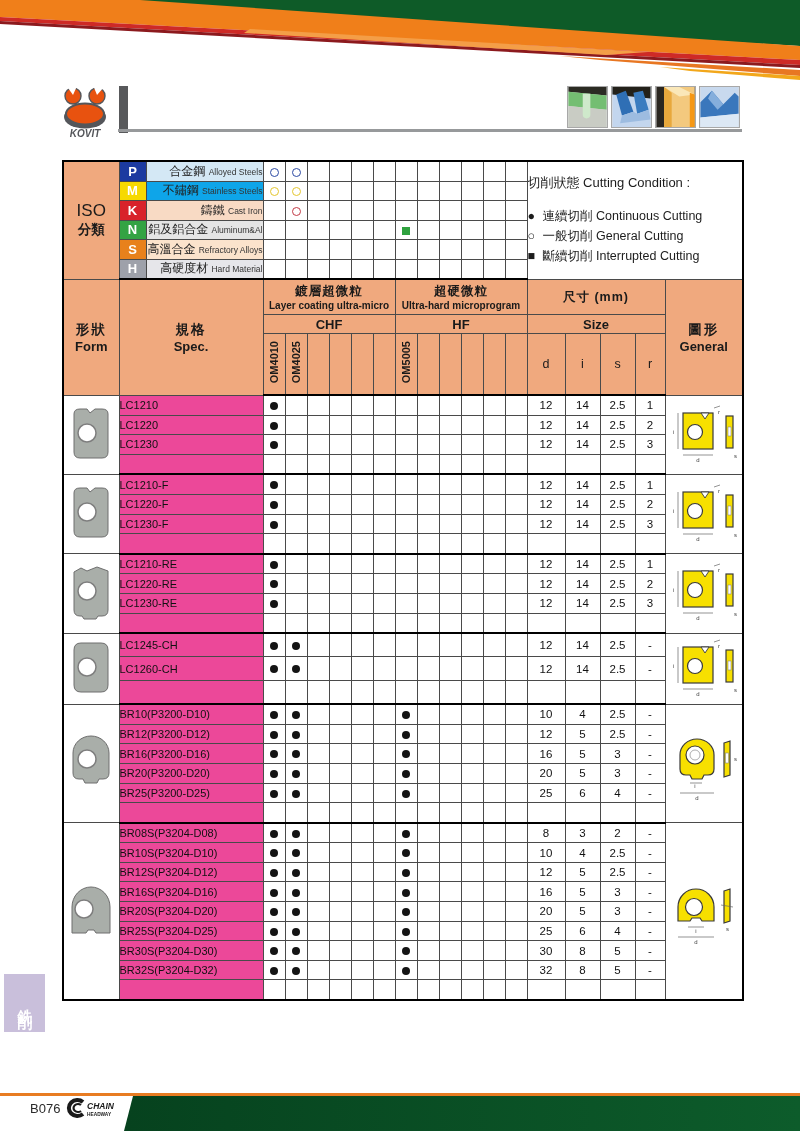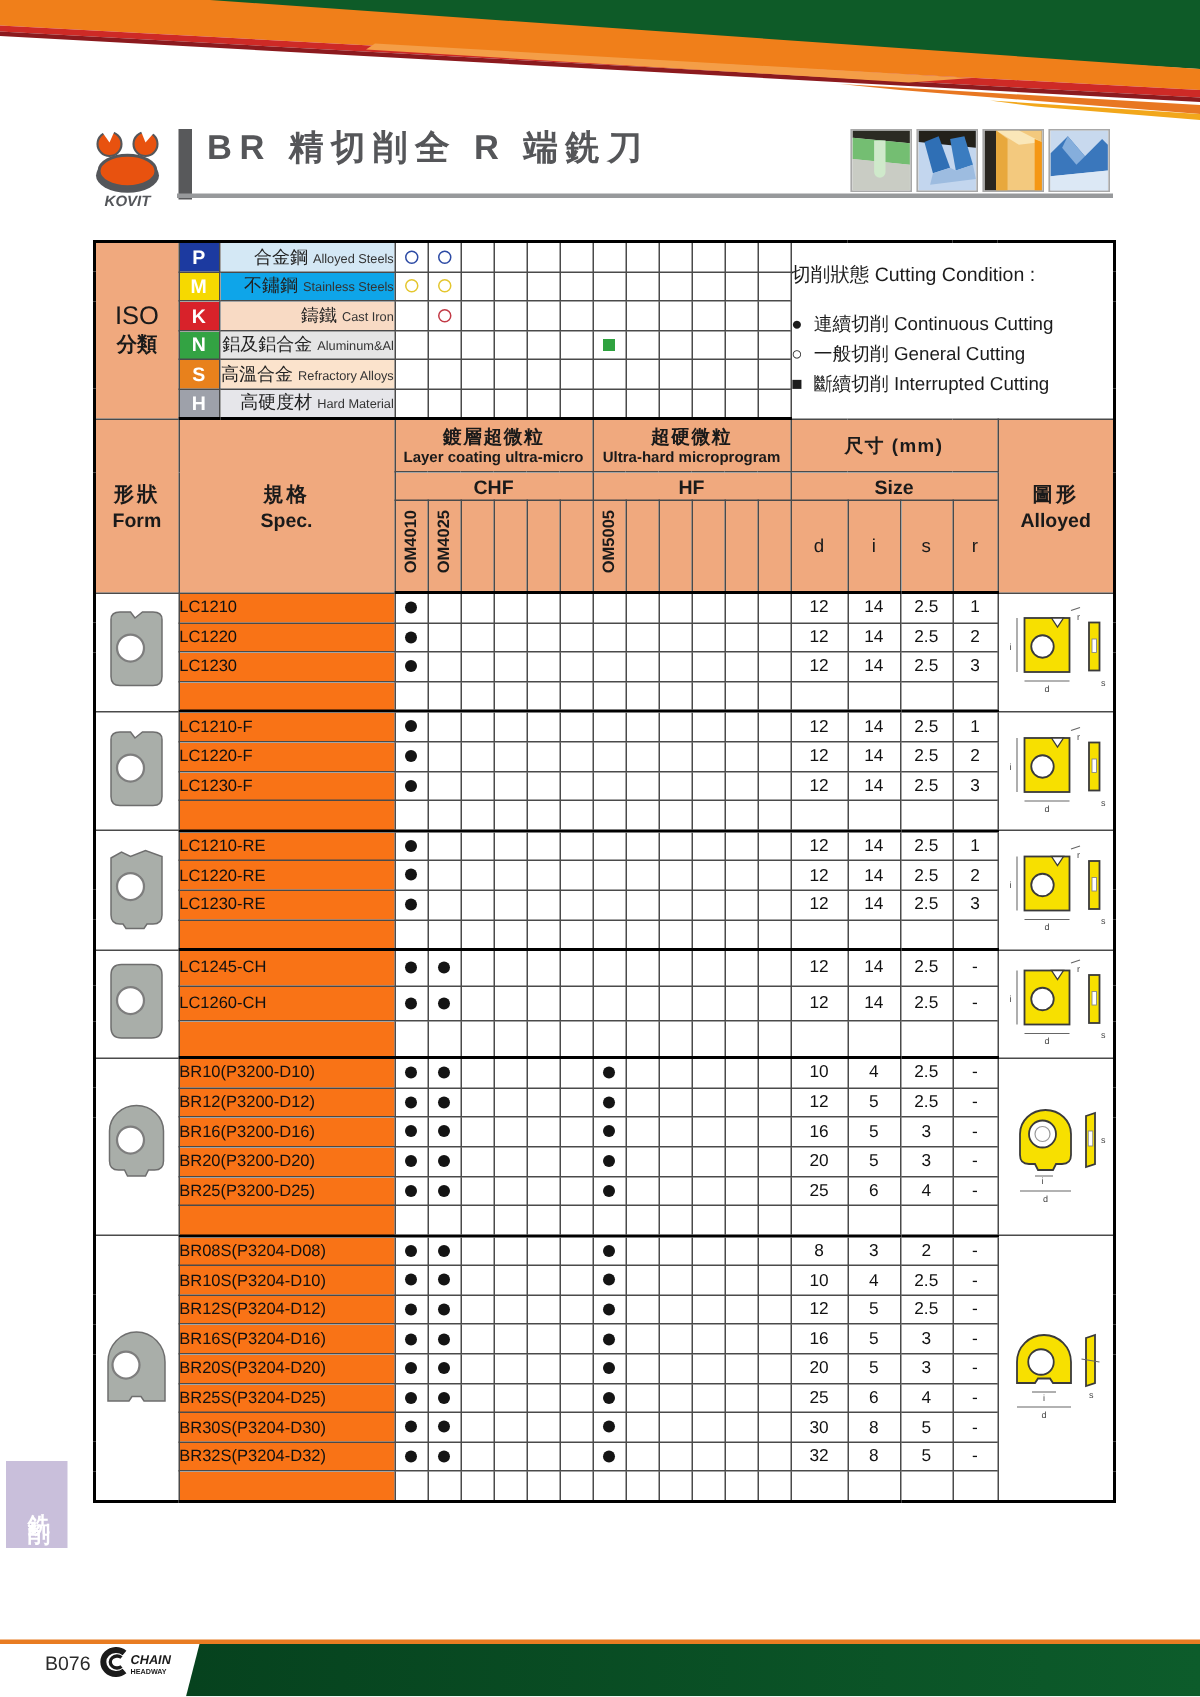--- a/index.html
+++ b/index.html
@@ -50,21 +50,21 @@
   .zh13{font-size:13.5px;font-weight:bold;letter-spacing:2px;}
   .en13b{font-size:13px;font-weight:bold;letter-spacing:0;}
   .zh12{font-size:12.5px;font-weight:bold;letter-spacing:1px;}
   .en10b{font-size:10px;font-weight:bold;letter-spacing:0;}
   .grade{vertical-align:bottom;}
   .vtext{display:inline-block;writing-mode:vertical-rl;transform:rotate(180deg);
          font-size:11px;font-weight:bold;color:#1a1a1a;margin:3px 0 3px 0;}
   .sizehd{font-size:12.5px;color:#1a1a1a;}
 
   tr.data-row td,tr.spacer-row td{height:18.6px;}
-  .spec{background:#f97316;font-size:11px;text-align:left;padding-left:7px;color:#111;white-space:nowrap;}
+  .spec{background:#ec4899;font-size:11px;text-align:left;padding-left:7px;color:#111;white-space:nowrap;}
   .num{font-size:11.5px;text-align:center;background:#fff;color:#111;}
   .form-cell{background:#fff;text-align:center;}
   .draw-cell{background:#fff;text-align:center;}
 
   tr.sec-end td{border-bottom:2.5px solid #000;}
   tr.gsep td{border-bottom:2.5px solid #000;}
   td.form-cell,td.draw-cell,td.cc-panel{border-bottom:2.5px solid #000;}
 
   
   .side-tab{position:absolute;left:4px;top:974px;width:41px;height:58px;background:#C9BFDB;
@@ -94,21 +94,20 @@
     <circle cx="17" cy="14" r="8" fill="#E8520F" stroke="#54565A" stroke-width="1.4"></circle>
     <polygon points="17,13 10,3 21,4" fill="#fff"></polygon>
     <circle cx="41" cy="14" r="8" fill="#E8520F" stroke="#54565A" stroke-width="1.4"></circle>
     <polygon points="41,13 37,3 48,5" fill="#fff"></polygon>
     <ellipse cx="29" cy="35" rx="21" ry="11.5" fill="#54565A"></ellipse>
     <ellipse cx="29" cy="32" rx="19" ry="10.5" fill="#E8520F" stroke="#54565A" stroke-width="2"></ellipse>
     <text x="29" y="55" text-anchor="middle" font-size="10" font-weight="bold" font-style="italic" fill="#54565A">KOVIT</text>
   </svg>
 
   <div class="brand-bar"></div>
-  <div class="title-zh">BR 精切削全 R 端銑刀</div>
   <div class="header-rule"></div>
 
   <div class="thumbs">
     <svg class="thumb" viewBox="0 0 40 42">
       <rect width="40" height="42" fill="#D8DAD5"></rect>
       <polygon points="0,0 40,0 40,9 0,5" fill="#2B2B23"></polygon>
       <polygon points="0,5 40,9 40,24 0,20" fill="#74BE72"></polygon>
       <polygon points="0,20 40,24 40,42 0,42" fill="#C9CCC4"></polygon>
       <path d="M15,7 h8 v22 a4,4 0 0 1 -8,0 z" fill="#CFE9CB"></path>
     </svg>
@@ -277,21 +276,21 @@
             <div class="zh12">鍍層超微粒</div>
             <div class="en10b">Layer coating ultra-micro</div>
           </td>
   <td class="hd" colspan="6">
             <div class="zh12">超硬微粒</div>
             <div class="en10b">Ultra-hard microprogram</div>
           </td>
   <td class="hd" colspan="4"><span class="zh12">尺寸 (mm)</span></td>
   <td class="hd" rowspan="3">
             <div class="zh13">圖形</div>
-            <div class="en13b">Alloyed</div>
+            <div class="en13b">General</div>
           </td>
         </tr>
         <tr class="hd-r2">
   <td class="hd en13b" colspan="6">CHF</td>
   <td class="hd en13b" colspan="6">HF</td>
   <td class="hd en13b" colspan="4">Size</td>
         </tr>
         <tr class="hd-r3 sec-end">
           <td class="hd grade"><span class="vtext">OM4010</span></td>
           <td class="hd grade"><span class="vtext">OM4025</span></td>

